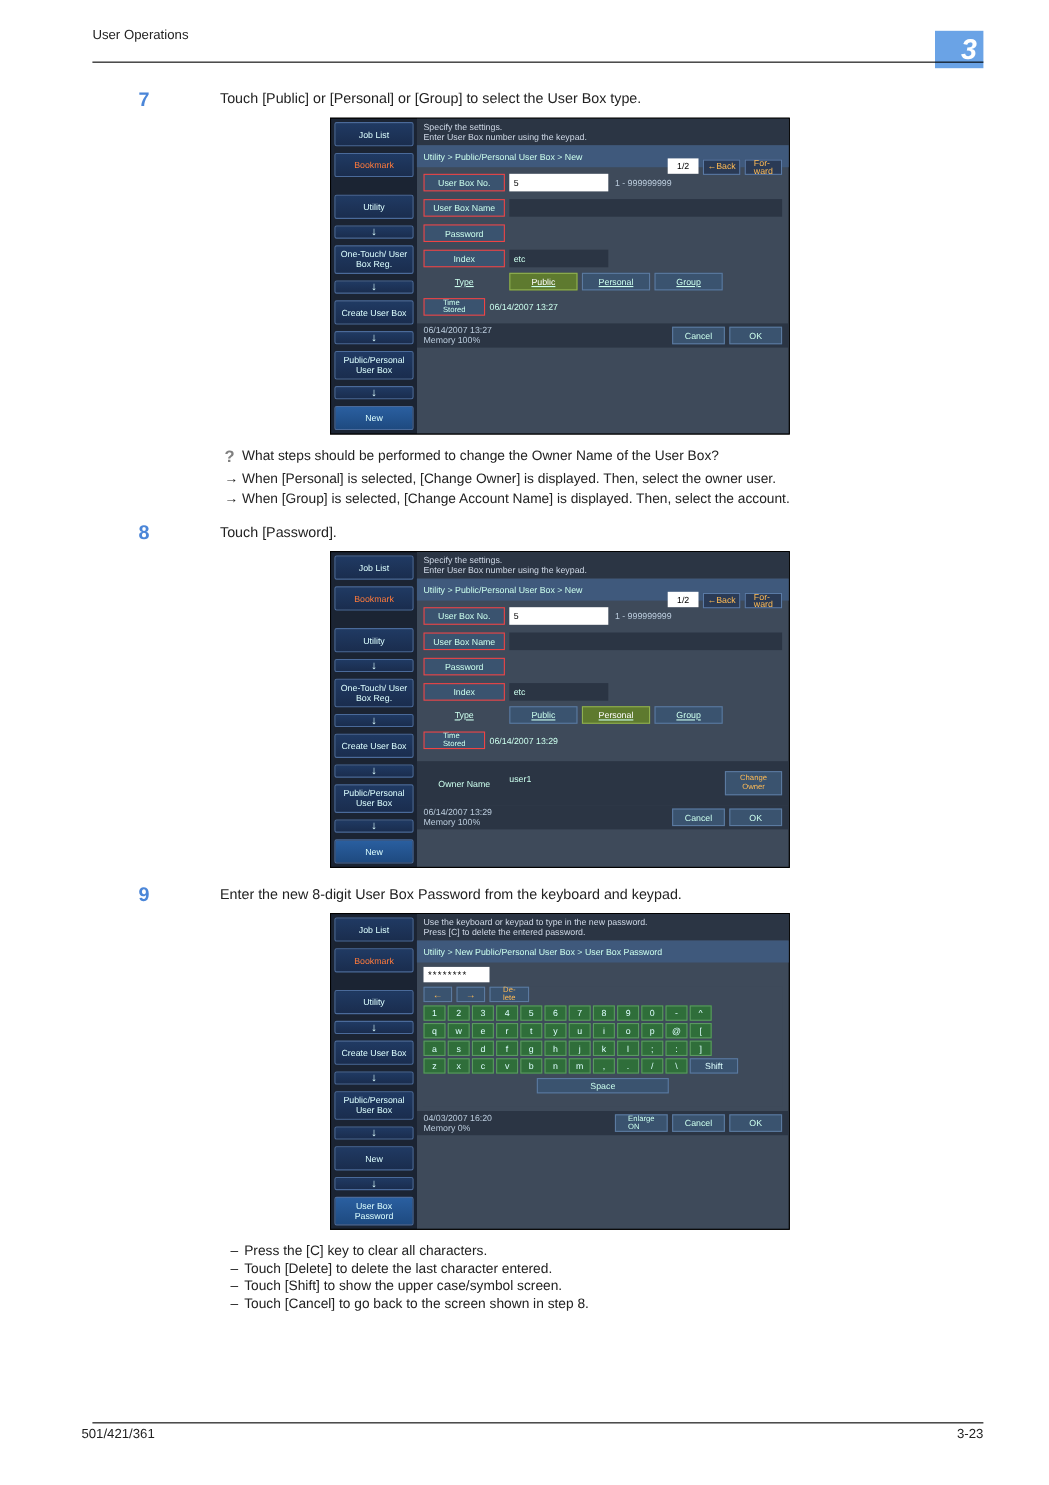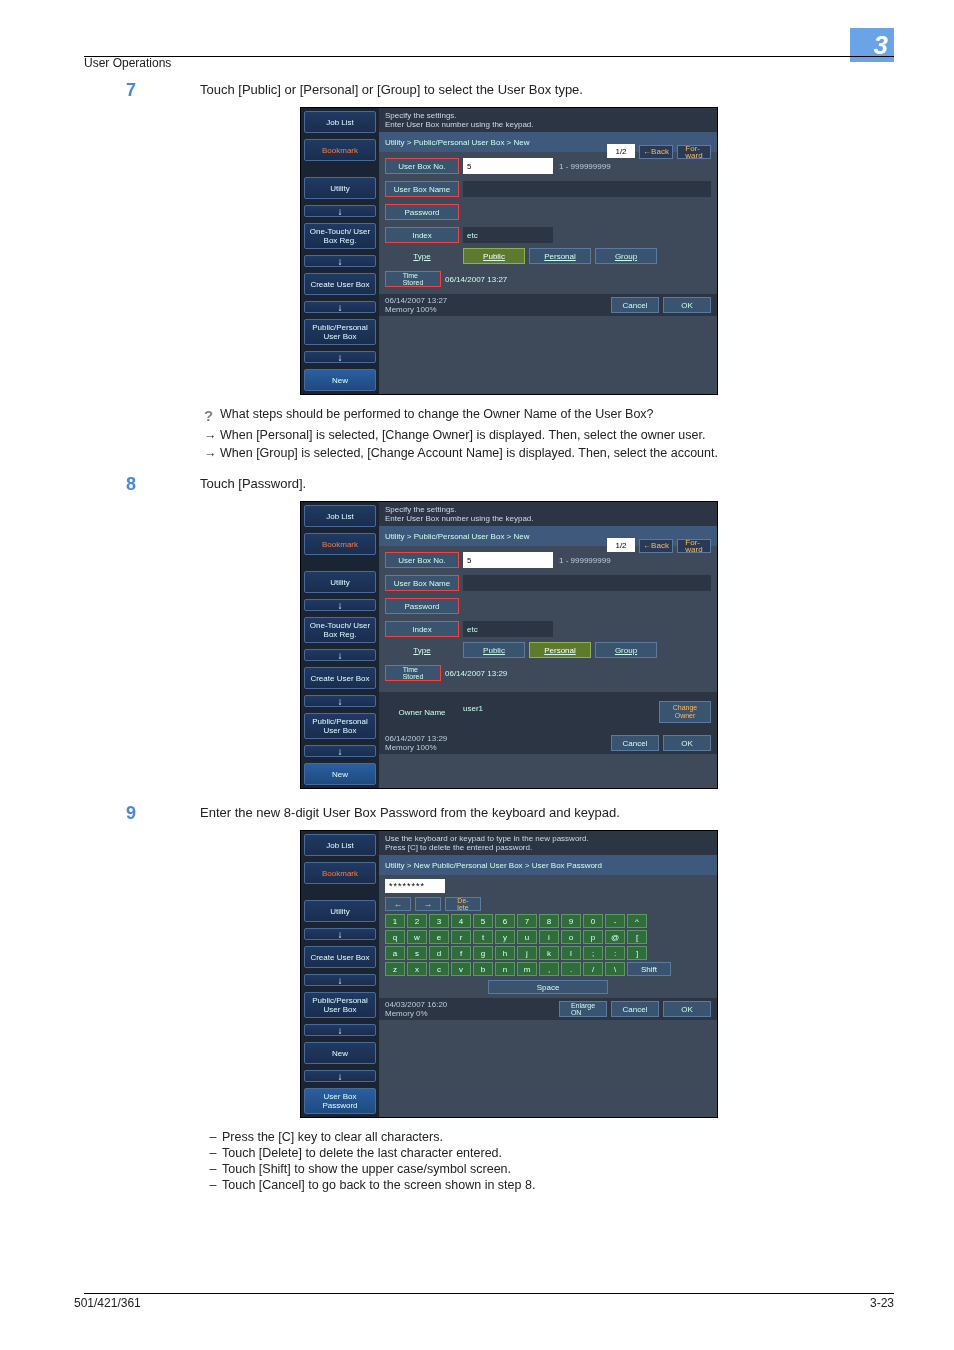--- a/index.html
+++ b/index.html
@@ -13,21 +13,21 @@
     color: #222;
     position: relative;
   }
   .page {
     position: relative;
     width: 954px;
     height: 1350px;
     padding: 38px 60px 0 84px;
   }
   .hdr-line { border-top: 1px solid #000; position:absolute; left:84px; right:60px; top:56px; }
-  .hdr-title { position:absolute; left:84px; top:56px; font-size:12px; }
+  .hdr-title { position:absolute; left:84px; top:24px; font-size:12px; }
   .hdr-badge { position:absolute; right:60px; top:28px; width:44px; height:34px; background:#6aa3e6; color:#fff; font-size:26px; font-style:italic; font-weight:bold; text-align:right; padding:1px 6px 0 0; line-height:32px; }
   .content { position:absolute; left:160px; top:82px; width:720px; }
   .step-num { position:absolute; left:-34px; top:-2px; color:#4b86d8; font-size:18px; font-weight:bold; }
   .step { position:relative; margin-bottom:16px; }
   .para { margin: 0 0 10px 40px; font-size:13px; }
   .sub-line { margin: 4px 0 4px 44px; font-size:12.5px; }
   .sub-line .qmark { display:inline-block; width:16px; color:#808080; font-weight:bold; font-size:15px; vertical-align:top; }
   .sub-line .arrow { display:inline-block; width:16px; font-weight:bold; }
   .dash-line { margin:2px 0 2px 44px; font-size:12.5px; }
   .dash-line .dash { display:inline-block; width:18px; text-align:center;}
@@ -73,21 +73,21 @@
   .foot .ok,.foot .cancel,.foot .enl { height:16px; width:48px; background:#3a536f; border:1px solid #5b7aa0; display:flex; align-items:center; justify-content:center; color:#cfe;}
   .pwbox { background:#fff; color:#000; margin:4px 6px; height:14px; padding:0 4px; font-size:9px; letter-spacing:1px; display:flex; align-items:center; width:60px;}
   .kb { margin: 2px 6px 4px 6px; background:#3e4a5a; }
   .kb .editrow { display:flex; gap:4px; margin-bottom:3px;}
   .kb .editbtn { height:14px; width:26px; background:#3a536f; border:1px solid #5b7aa0; display:flex; align-items:center; justify-content:center; color:#fb5; font-size:9px;}
   .kb .del { width:36px; font-size:7px; color:#fb5;}
   .kb .krow { display:flex; gap:2px; margin-bottom:2px;}
   .kb .key { width:20px; height:14px; background:#2f6e3a; border:1px solid #5a9a60; display:flex; align-items:center; justify-content:center; color:#dff; font-size:8px;}
   .kb .key.alt { background:#3a536f; border-color:#5b7aa0;}
   .kb .shift { width:44px;}
-  .kb .space { width:120px; margin:2px auto 0 auto; height:14px; background:#3a536f; border:1px solid #5b7aa0; display:flex; align-items:center; justify-content:center; font-size:8px; color:#cfe;}
+  .kb .space { width:120px; margin:2px auto 12px auto; height:14px; background:#3a536f; border:1px solid #5b7aa0; display:flex; align-items:center; justify-content:center; font-size:8px; color:#cfe;}
   .ownerblock { background:#2b3544; margin:4px 0 0 0; padding:20px 6px; display:flex; align-items:center; height:28px;}
 </style>
 </head>
 <body>
 
 <div class="page">
   <div class="hdr-title">User Operations</div>
   <div class="hdr-badge">3</div>
   <div class="hdr-line"></div>
 

